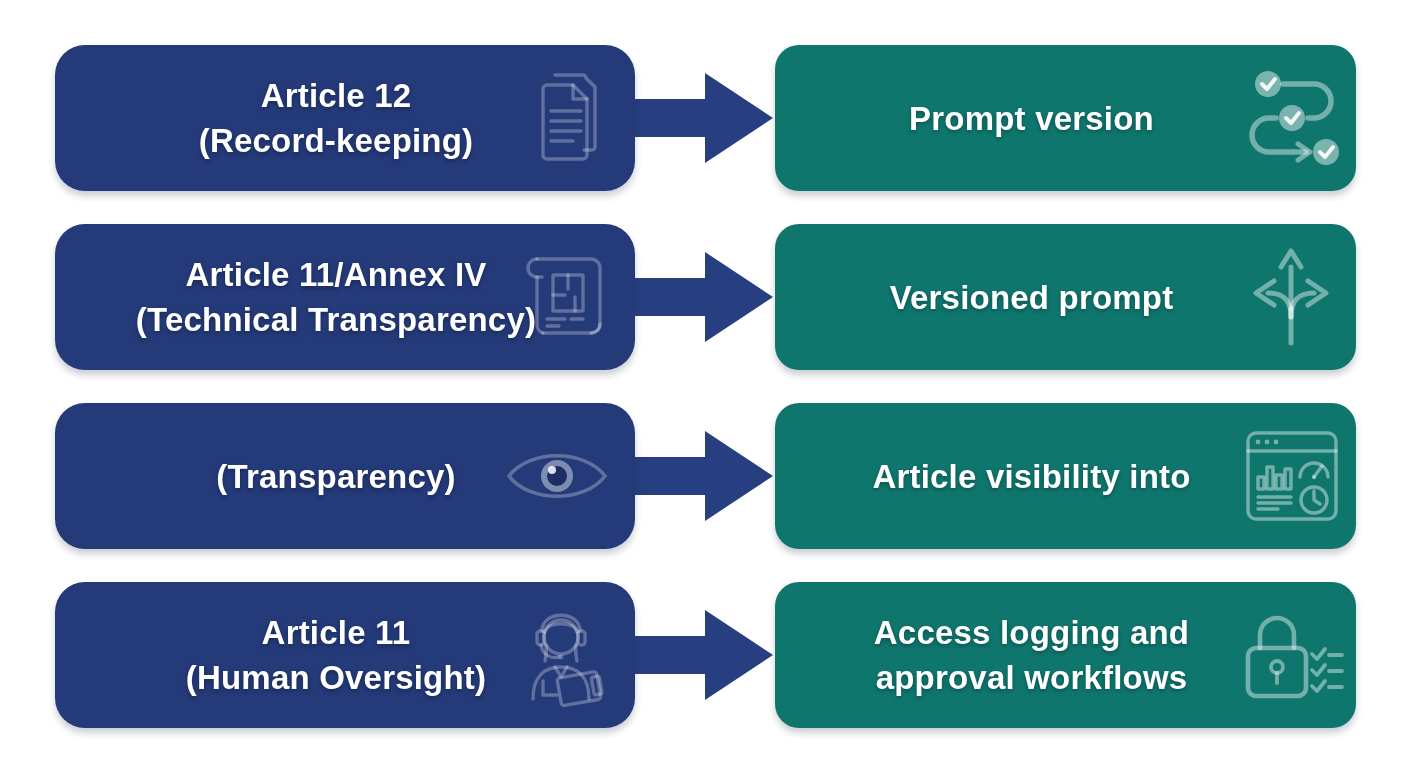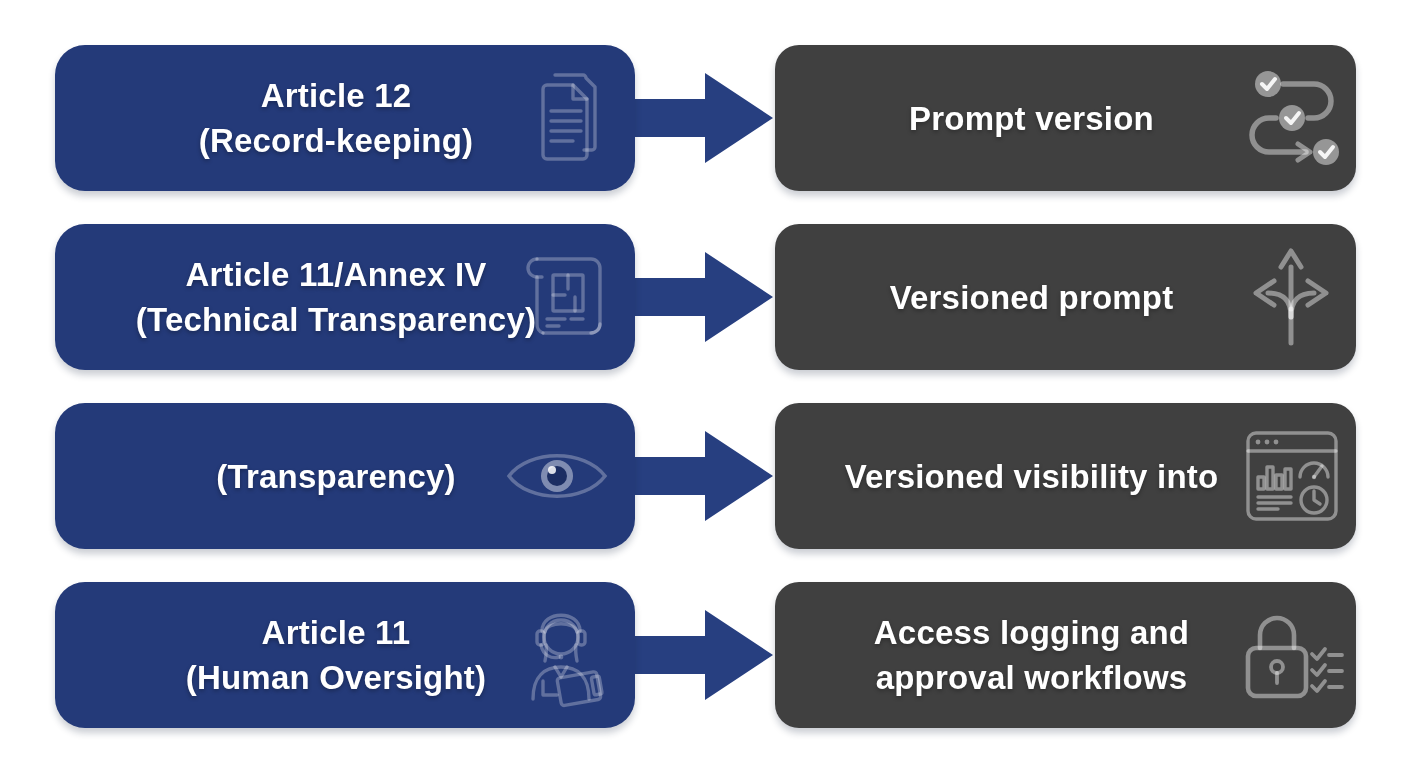--- a/index.html
+++ b/index.html
@@ -37,21 +37,21 @@
   .box .txt{position:relative;z-index:2;}
   .box-left{
     width:580px;
     background:#243a79;
     border-radius:30px;
     padding-right:18px;
     box-sizing:border-box;
   }
   .box-right{
     width:581px;
-    background:#404040;
+    background:#0f766e;
     border-radius:24px;
     padding-right:76px;
     padding-left:8px;
     box-sizing:border-box;
     align-items:center;
   }
   .icon{
     position:absolute;
     top:50%;
     transform:translateY(-50%);
@@ -149,21 +149,21 @@
         <path d="M4,33 C24,6 80,6 100,33 C80,60 24,60 4,33 Z"></path>
         <circle cx="52" cy="33" r="16" fill="rgba(255,255,255,0.42)" stroke="none"></circle>
         <circle cx="52" cy="33" r="10" fill="#1c2e63" stroke="none"></circle>
         <circle cx="47" cy="27" r="4" fill="rgba(255,255,255,0.85)" stroke="none"></circle>
       </svg>
     </div>
     <svg class="arrow-wrap" viewBox="0 0 142 96">
       <polygon points="0,29 72,29 72,3 140,48 72,93 72,67 0,67" fill="#273f80"></polygon>
     </svg>
     <div class="box box-right">
-      <div class="txt">Versioned visibility into</div>
+      <div class="txt">Article visibility into</div>
       <svg class="icon" style="right:18px;" width="92" height="90" viewBox="0 0 92 90" fill="none" stroke="currentColor" stroke-width="3.4" stroke-linecap="round" stroke-linejoin="round">
         <rect x="2" y="2" width="88" height="86" rx="8"></rect>
         <line x1="2" y1="20" x2="90" y2="20"></line>
         <g fill="currentColor" stroke="none">
           <circle cx="12" cy="11" r="2.4"></circle>
             <circle cx="21" cy="11" r="2.4"></circle>
             <circle cx="30" cy="11" r="2.4"></circle>
         </g>
         <rect x="12" y="46" width="6" height="12"></rect>
         <rect x="21" y="36" width="6" height="22"></rect>

